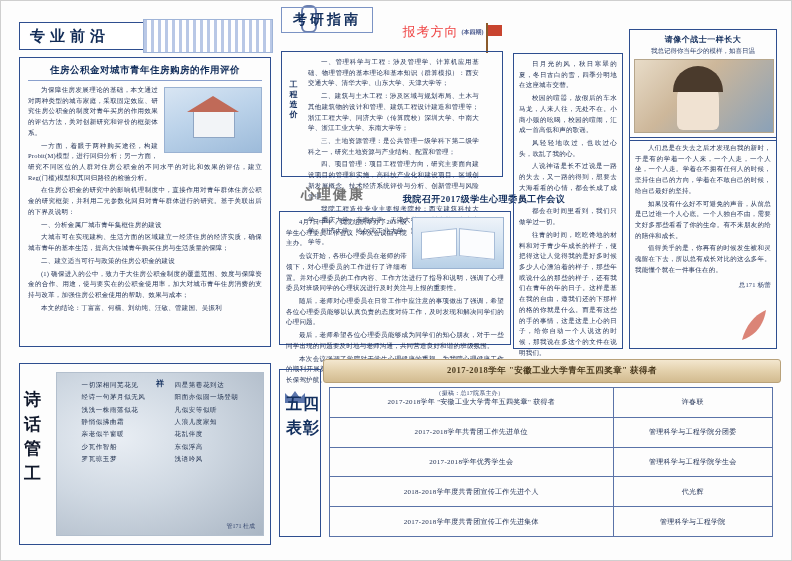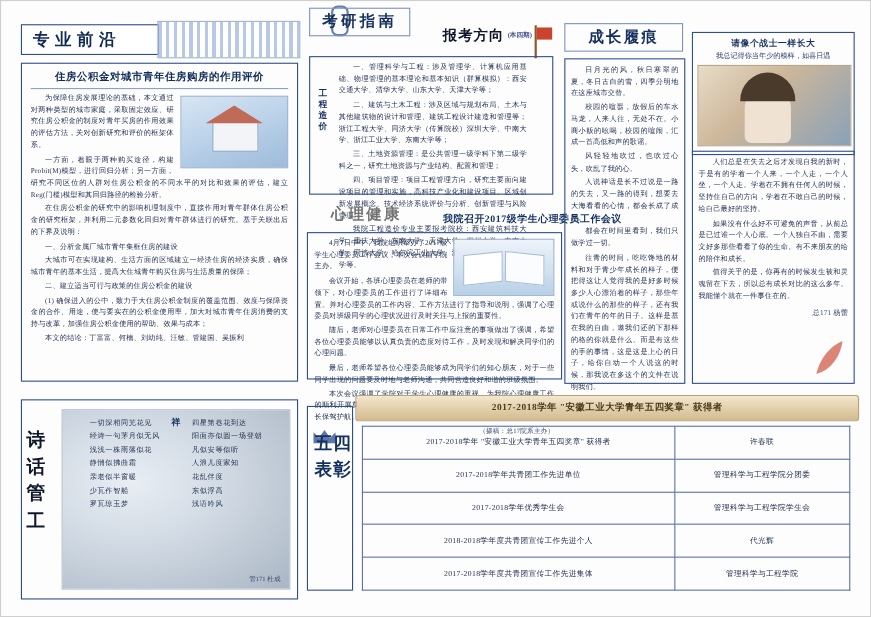--- a/index.html
+++ b/index.html
@@ -71,21 +71,21 @@
   .house-img:after{
     content:"";position:absolute;left:22px;top:8px;width:0;height:0;
     border-left:26px solid transparent;border-right:26px solid transparent;
     border-bottom:16px solid #c06a58;
   }
 
   
   #kaoyan-title{left:280px;top:6px;width:92px;height:26px;}
   #kaoyan-title .t{font-size:14px;font-weight:bold;letter-spacing:3px;color:#14305e;}
   #baokao-title{left:382px;top:18px;width:120px;height:26px;}
-  #baokao-title .t{font-size:13px;font-weight:bold;letter-spacing:1px;color:#0f172a;}
+  #baokao-title .t{font-size:13px;font-weight:normal;letter-spacing:1px;color:#ef4444;}
   #baokao-title .sub{font-size:6px;color:#44548a;margin-left:3px;letter-spacing:0;}
   #kaoyan-body{left:280px;top:50px;width:222px;height:126px;padding:5px 23px 5px 26px;}
   .vert-label{
     position:absolute;left:4px;top:28px;width:16px;
     font-size:8px;font-weight:bold;color:#16305f;line-height:1.25;
     text-align:center;letter-spacing:1px;
   }
   
   #xinli-title{left:278px;top:182px;width:108px;height:24px;}
   #xinli-title .t{font-size:14px;font-weight:bold;letter-spacing:2px;color:#737373;}
@@ -259,23 +259,20 @@
     <div class="body-text">
       <p>4月7日中午，我院组织举办了2017级学生心理委员工作会议，本次会议由学院主办。</p>
       <p>会议开始，各班心理委员在老师的带领下，对心理委员的工作进行了详细布置。并对心理委员的工作内容、工作方法进行了指导和说明，强调了心理委员对班级同学的心理状况进行及时关注与上报的重要性。</p>
       <p>随后，老师对心理委员在日常工作中应注意的事项做出了强调，希望各位心理委员能够以认真负责的态度对待工作，及时发现和解决同学们的心理问题。</p>
       <p>最后，老师希望各位心理委员能够成为同学们的知心朋友，对于一些同学出现的问题要及时地与老师沟通，共同营造良好和谐的班级氛围。</p>
       <p>本次会议强调了学院对于学生心理健康的重视，为我院心理健康工作的顺利开展奠定了坚实的基础。通过了学生心理教育，为同学们的健康成长保驾护航。</p>
       <div class="sign-right">（摄稿：总17院系主办）</div>
     </div>
   </div>
 
-  <div class="panel banner thin-border" id="chengzhang-title">
-    <span class="t">成长履痕</span>
-  </div>
 
   <div class="panel blue-border" id="qingxiang-box">
     <div class="t">请像个战士一样长大</div>
     <div class="s">我总记得你当年少的模样，如喜日温</div>
     <div class="photo"></div>
   </div>
 
   <div class="panel blue-border" id="chengzhang-left">
     <div class="body-text">
       <p>日月光的风，秋日寒翠的夏，冬日古白的雪，四季分明地在这座城市交替。</p>

